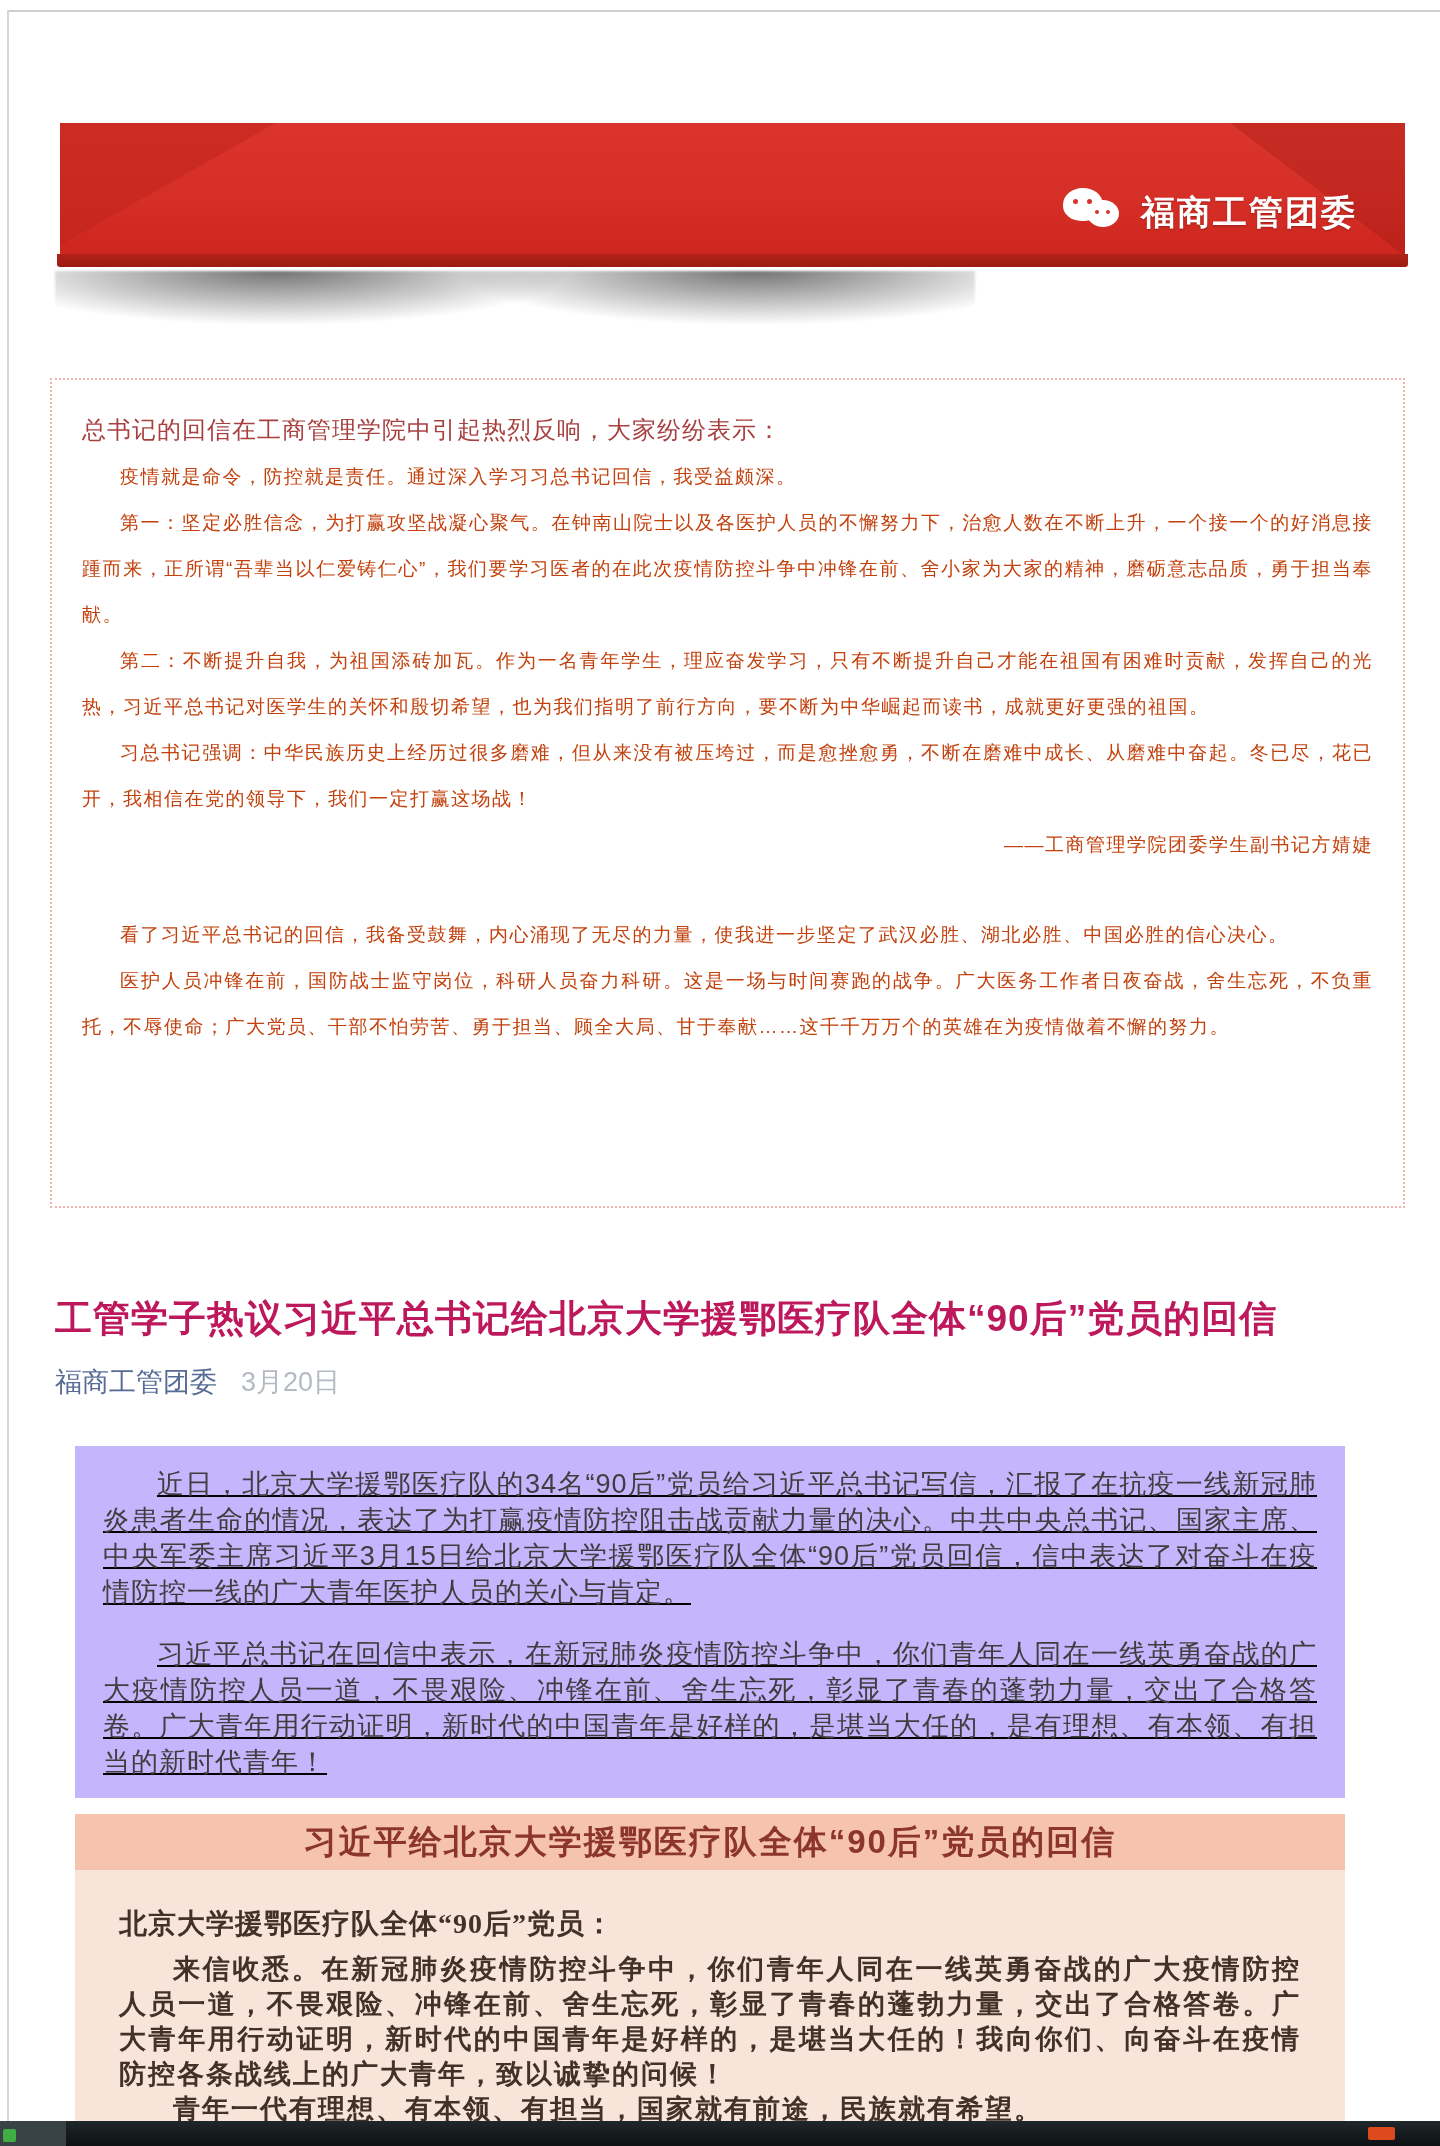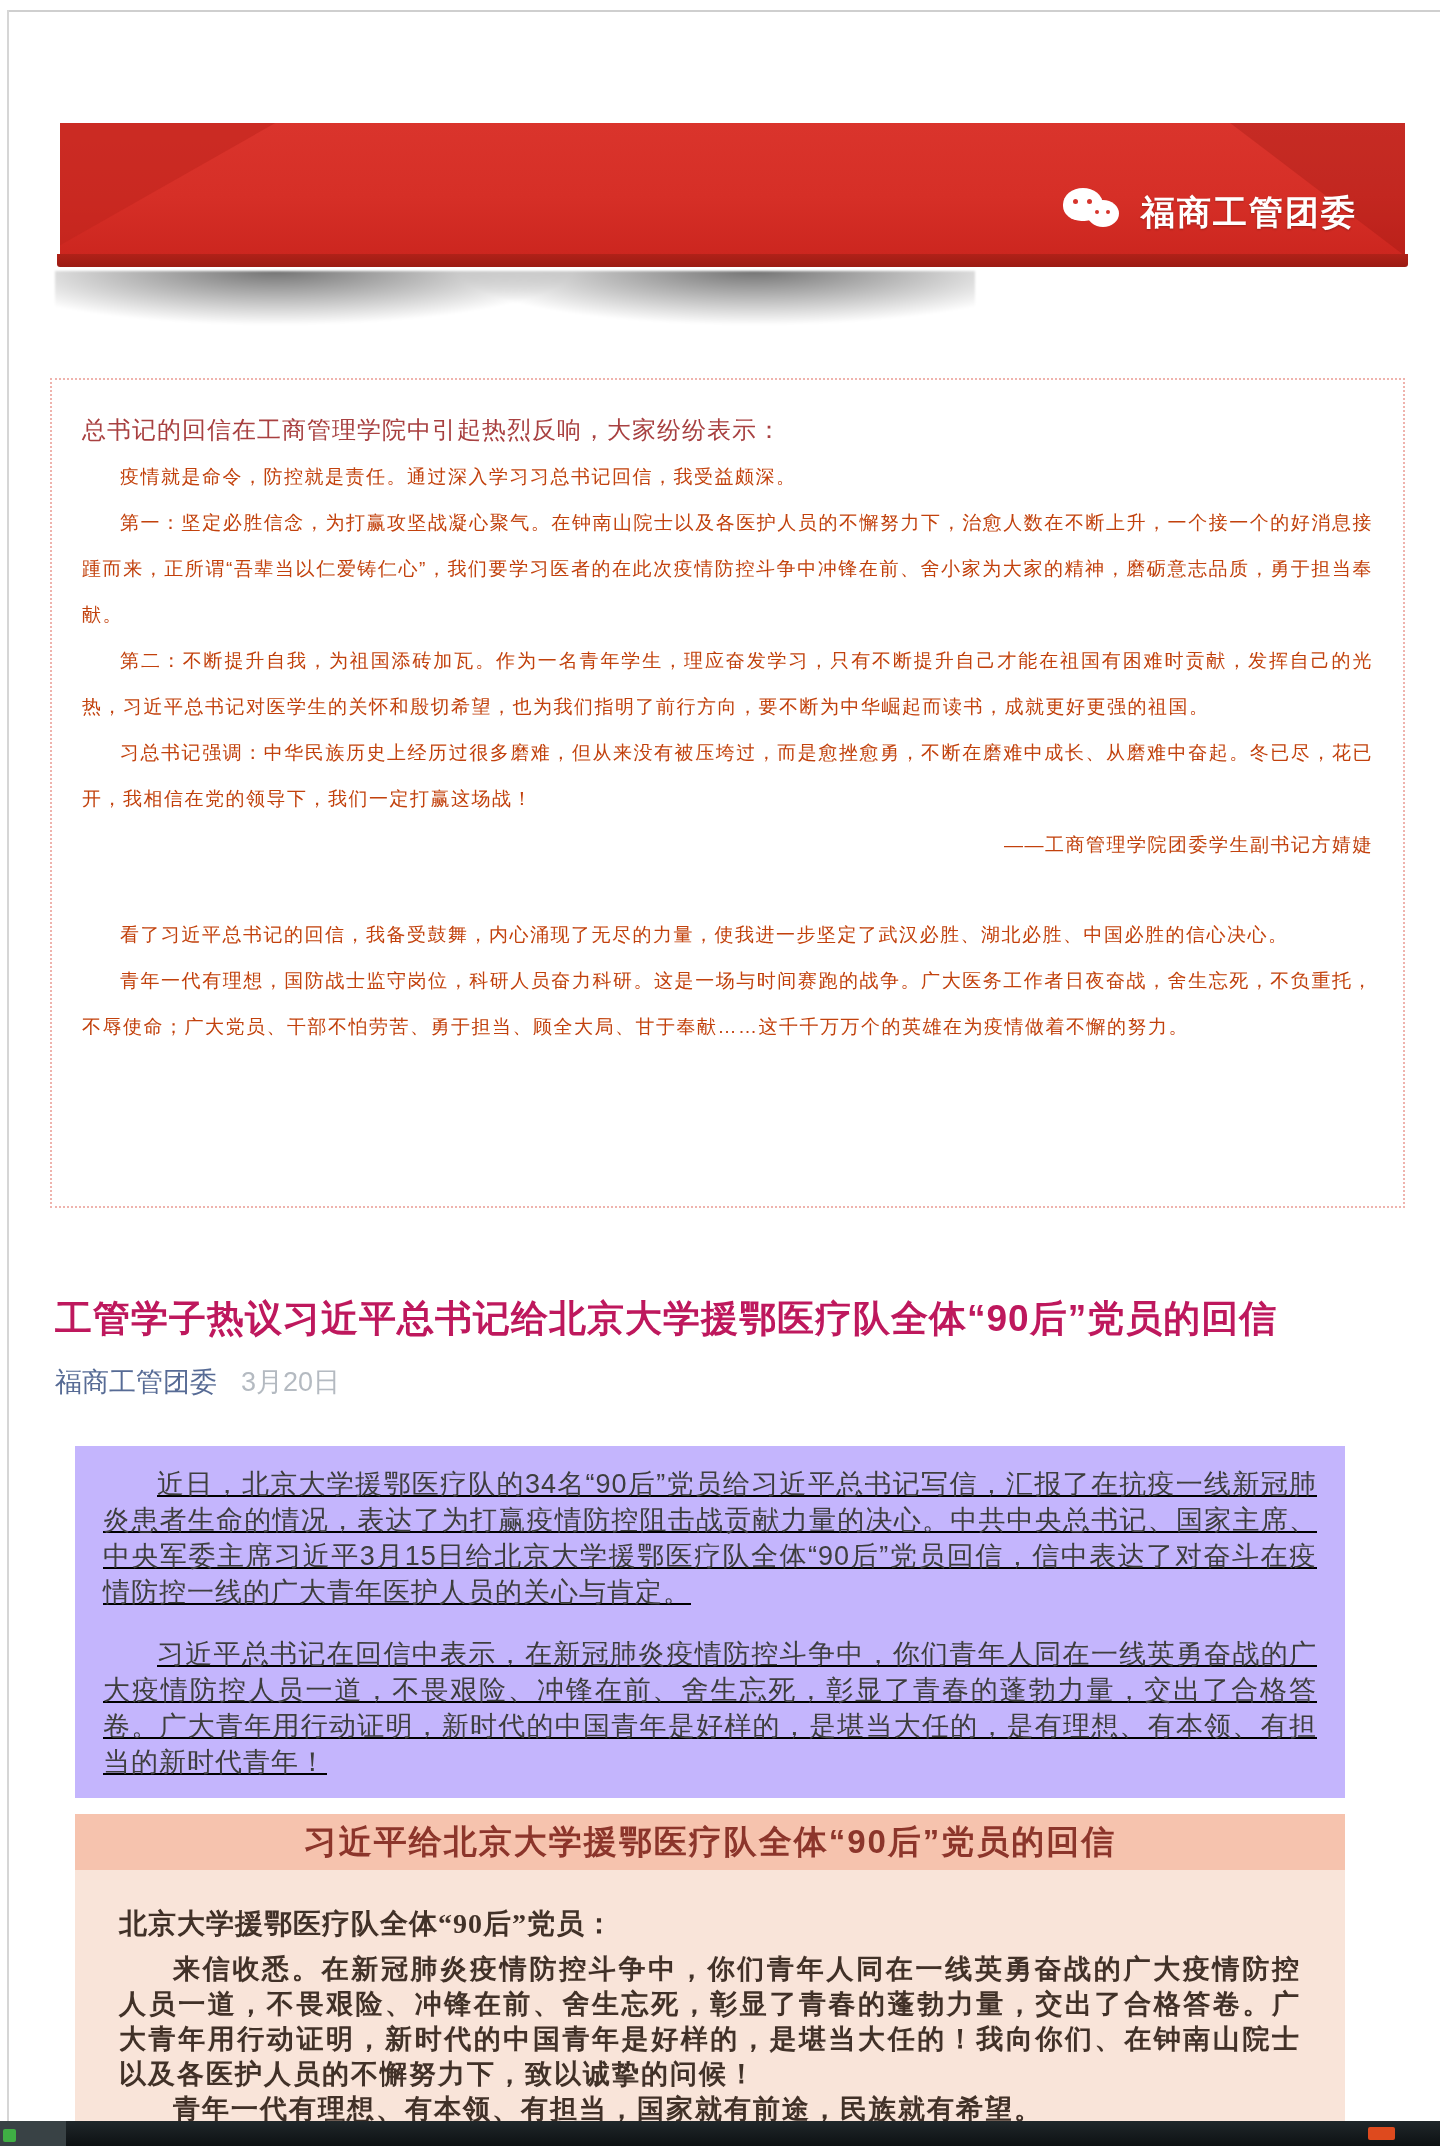--- a/index.html
+++ b/index.html
@@ -132,39 +132,39 @@
 
     <div class="notice-box">
       <div class="notice-title">总书记的回信在工商管理学院中引起热烈反响，大家纷纷表示：</div>
       <p>疫情就是命令，防控就是责任。通过深入学习习总书记回信，我受益颇深。</p>
       <p>第一：坚定必胜信念，为打赢攻坚战凝心聚气。在钟南山院士以及各医护人员的不懈努力下，治愈人数在不断上升，一个接一个的好消息接踵而来，正所谓“吾辈当以仁爱铸仁心”，我们要学习医者的在此次疫情防控斗争中冲锋在前、舍小家为大家的精神，磨砺意志品质，勇于担当奉献。</p>
       <p>第二：不断提升自我，为祖国添砖加瓦。作为一名青年学生，理应奋发学习，只有不断提升自己才能在祖国有困难时贡献，发挥自己的光热，习近平总书记对医学生的关怀和殷切希望，也为我们指明了前行方向，要不断为中华崛起而读书，成就更好更强的祖国。</p>
       <p>习总书记强调：中华民族历史上经历过很多磨难，但从来没有被压垮过，而是愈挫愈勇，不断在磨难中成长、从磨难中奋起。冬已尽，花已开，我相信在党的领导下，我们一定打赢这场战！</p>
       <p class="sig">——工商管理学院团委学生副书记方婧婕</p>
       <div class="spacer"></div>
       <p>看了习近平总书记的回信，我备受鼓舞，内心涌现了无尽的力量，使我进一步坚定了武汉必胜、湖北必胜、中国必胜的信心决心。</p>
-      <p>青年一代有理想，国防战士监守岗位，科研人员奋力科研。这是一场与时间赛跑的战争。广大医务工作者日夜奋战，舍生忘死，不负重托，不辱使命；广大党员、干部不怕劳苦、勇于担当、顾全大局、甘于奉献……这千千万万个的英雄在为疫情做着不懈的努力。</p>
+      <p>医护人员冲锋在前，国防战士监守岗位，科研人员奋力科研。这是一场与时间赛跑的战争。广大医务工作者日夜奋战，舍生忘死，不负重托，不辱使命；广大党员、干部不怕劳苦、勇于担当、顾全大局、甘于奉献……这千千万万个的英雄在为疫情做着不懈的努力。</p>
     </div>
 
     <h1 class="art-title">工管学子热议习近平总书记给北京大学援鄂医疗队全体“90后”党员的回信</h1>
     <div class="art-meta">
       <span class="art-account">福商工管团委</span>
       <span class="art-date">3月20日</span>
     </div>
 
     <div class="gray-block">
       <p>近日，北京大学援鄂医疗队的34名“90后”党员给习近平总书记写信，汇报了在抗疫一线新冠肺炎患者生命的情况，表达了为打赢疫情防控阻击战贡献力量的决心。中共中央总书记、国家主席、中央军委主席习近平3月15日给北京大学援鄂医疗队全体“90后”党员回信，信中表达了对奋斗在疫情防控一线的广大青年医护人员的关心与肯定。</p>
       <p>习近平总书记在回信中表示，在新冠肺炎疫情防控斗争中，你们青年人同在一线英勇奋战的广大疫情防控人员一道，不畏艰险、冲锋在前、舍生忘死，彰显了青春的蓬勃力量，交出了合格答卷。广大青年用行动证明，新时代的中国青年是好样的，是堪当大任的，是有理想、有本领、有担当的新时代青年！</p>
     </div>
 
     <div class="letter">
       <div class="letter-head">习近平给北京大学援鄂医疗队全体“90后”党员的回信</div>
       <div class="letter-body">
         <div class="salute">北京大学援鄂医疗队全体“90后”党员：</div>
-        <p class="first">来信收悉。在新冠肺炎疫情防控斗争中，你们青年人同在一线英勇奋战的广大疫情防控人员一道，不畏艰险、冲锋在前、舍生忘死，彰显了青春的蓬勃力量，交出了合格答卷。广大青年用行动证明，新时代的中国青年是好样的，是堪当大任的！我向你们、在钟南山院士以及各医护人员的不懈努力下，致以诚挚的问候！</p>
+        <p class="first">来信收悉。在新冠肺炎疫情防控斗争中，你们青年人同在一线英勇奋战的广大疫情防控人员一道，不畏艰险、冲锋在前、舍生忘死，彰显了青春的蓬勃力量，交出了合格答卷。广大青年用行动证明，新时代的中国青年是好样的，是堪当大任的！我向你们、向奋斗在疫情防控各条战线上的广大青年，致以诚挚的问候！</p>
         <p>青年一代有理想、有本领、有担当，国家就有前途，民族就有希望。</p>
       </div>
     </div>
 
   </div>
 
   <div class="taskbar">
     <div class="tb-left-tile"></div>
     <div class="tb-green-dot"></div>
     <div class="tb-orange-tile"></div>

